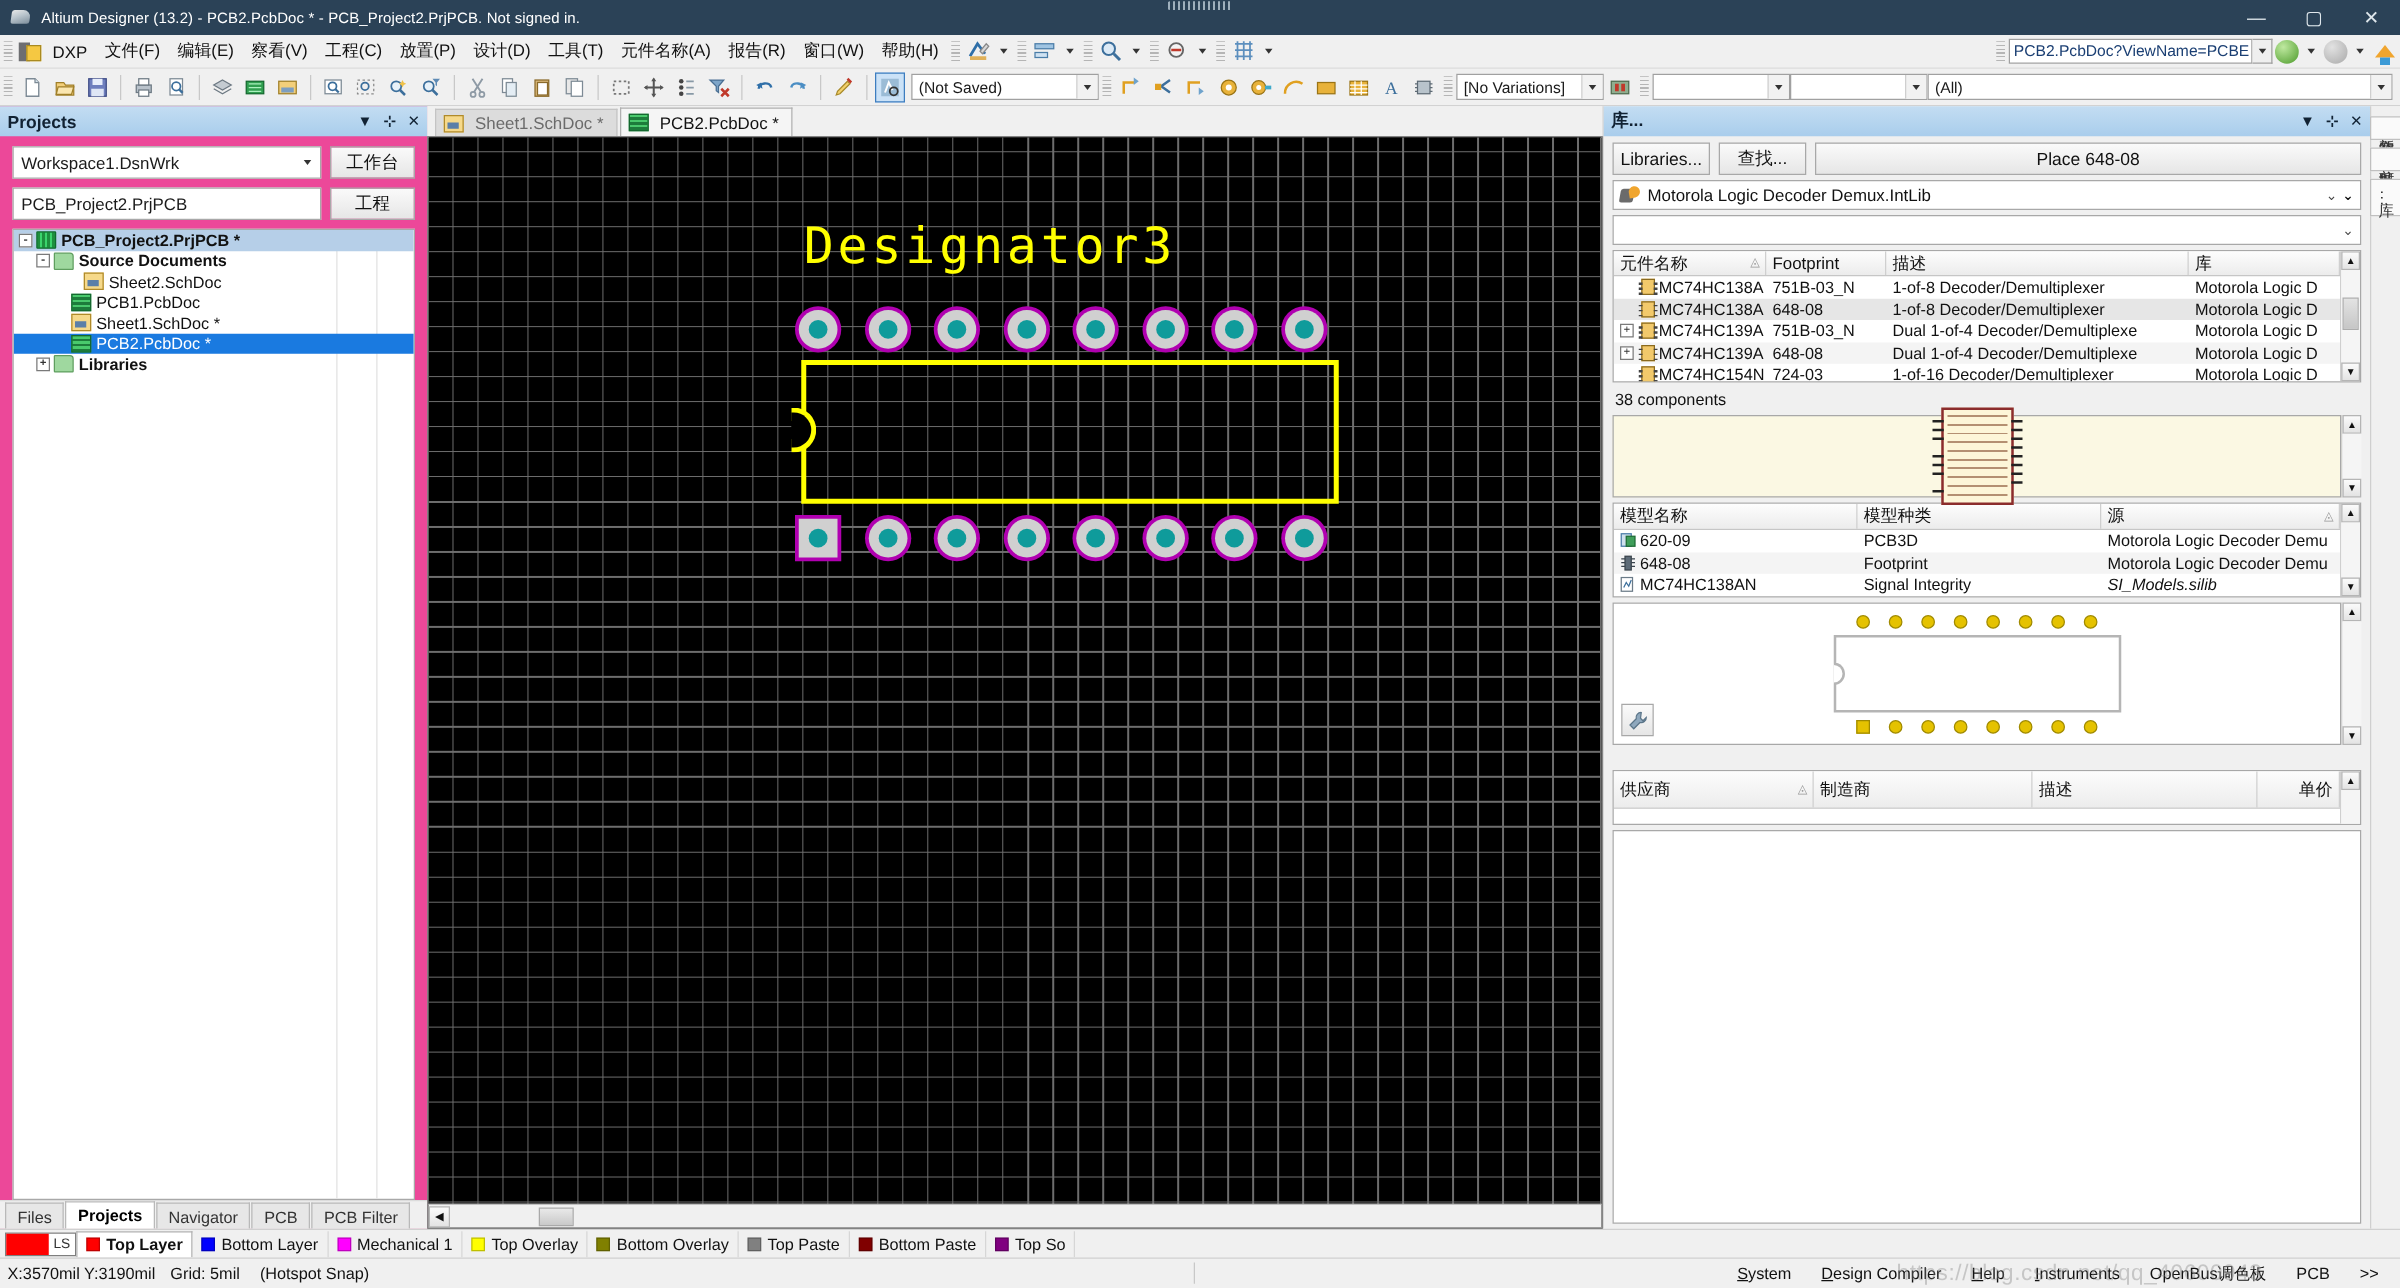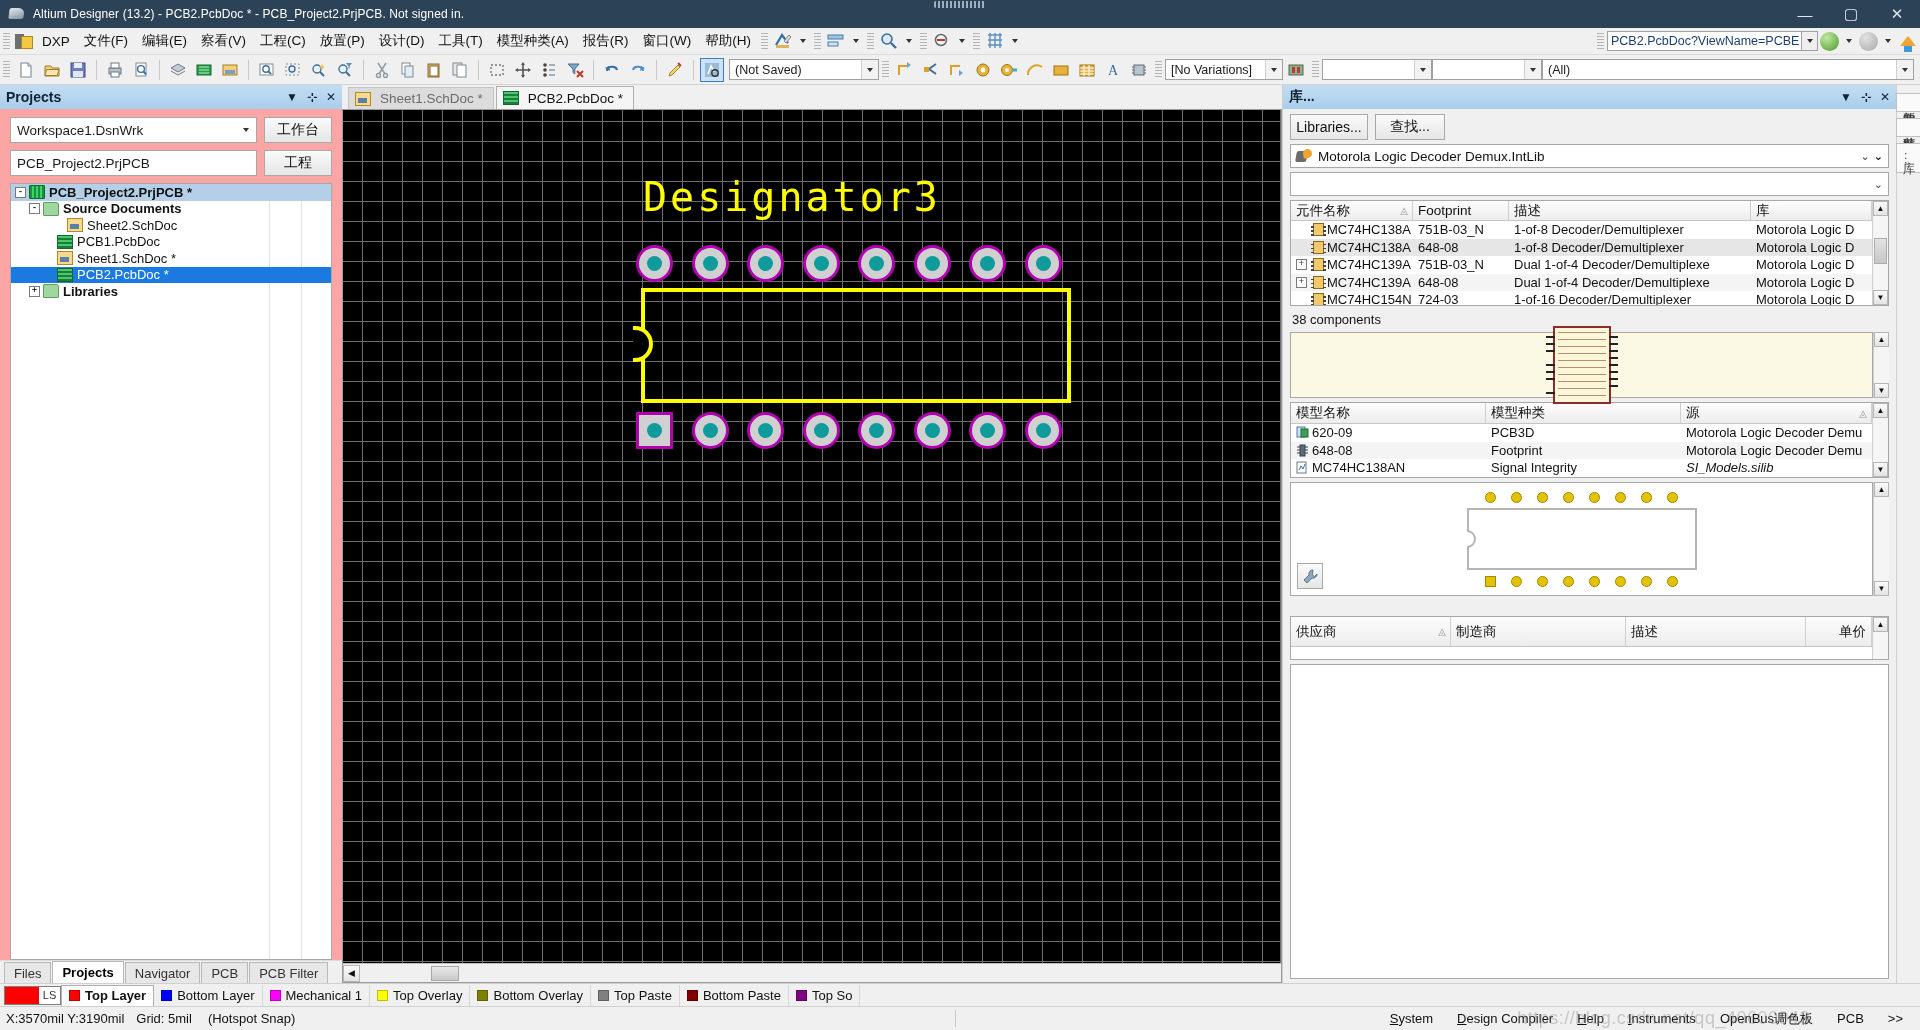--- a/index.html
+++ b/index.html
@@ -82,21 +82,21 @@
   }
   .combo .cb-arrow{
      width:17px; height:19px; margin-left:auto; background:#f2f2f2; border-left:1px solid #cfcfcf;
      display:flex;align-items:center;justify-content:center;
   }
 
   
   .bodyrow { flex:1 1 auto; display:flex; min-height:0; background:#f0f0f0; }
 
   
-  .leftpanel { width:342px; display:flex; flex-direction:column; background:#fca5a5; flex:0 0 342px; }
+  .leftpanel { width:342px; display:flex; flex-direction:column; background:#ec4899; flex:0 0 342px; }
   .panelhdr {
     height:24px; background:linear-gradient(180deg,#c3ddf2,#a9cdec);
     display:flex; align-items:center; padding:0 6px; font-weight:bold; font-size:14px; color:#123;
   }
   .panelhdr .hdr-btns{ margin-left:auto; display:flex; gap:9px; align-items:center; color:#123; font-size:12px;}
   .pl-body { flex:1 1 auto; padding:8px 10px 0 10px; display:flex; flex-direction:column; min-height:0; }
   .row2 { display:flex; gap:7px; margin-bottom:7px; }
   .txtbox {
     flex:1 1 auto; height:26px; border:1px solid #a8a8a8; background:#fff;
     display:flex; align-items:center; padding-left:6px; font-size:13.5px; color:#1b1b1b;
@@ -275,21 +275,21 @@
     <div class="grip"></div>
     <div class="dxp-ico"></div>
     <div class="mitem">DXP</div>
     <div class="mitem">文件(F)</div>
     <div class="mitem">编辑(E)</div>
     <div class="mitem">察看(V)</div>
     <div class="mitem">工程(C)</div>
     <div class="mitem">放置(P)</div>
     <div class="mitem">设计(D)</div>
     <div class="mitem">工具(T)</div>
-    <div class="mitem">模型种类(A)</div>
+    <div class="mitem">元件名称(A)</div>
     <div class="mitem">报告(R)</div>
     <div class="mitem">窗口(W)</div>
     <div class="mitem">帮助(H)</div>
 
     <div class="grip"></div>
     <div class="tbicon">
       <svg width="22" height="20" viewBox="0 0 22 20">
           <path d="M4 14 L10 4 L16 12" stroke="#2f6fa8" stroke-width="2.2" fill="none"></path>
           <rect x="4" y="14" width="13" height="3" fill="#e0b15a"></rect>
           <path d="M12 10 l5 -6 2 2 -5 6z" fill="#d8d8d8" stroke="#8a8a8a"></path>
@@ -741,20 +741,21 @@
           <span>▼</span>
           <span>⊹</span>
           <span>✕</span>
         </span>
       </div>
       <div class="rp-body">
 
         <div class="lib-btnrow">
           <div class="btn" style="width:78px">Libraries...</div>
           <div class="btn" style="width:70px">查找...</div>
+          <div class="btn wide">Place 648-08</div>
         </div>
 
         <div class="fullbox">
           <span class="lib-ic"></span>
           <span>Motorola Logic Decoder Demux.IntLib</span>
           <span class="cb-arrow">
             <span style="font-size:11px;color:#444;">⌄</span>
             <span style="font-size:11px;color:#111;font-weight:bold;">⌄</span>
           </span>
         </div>

